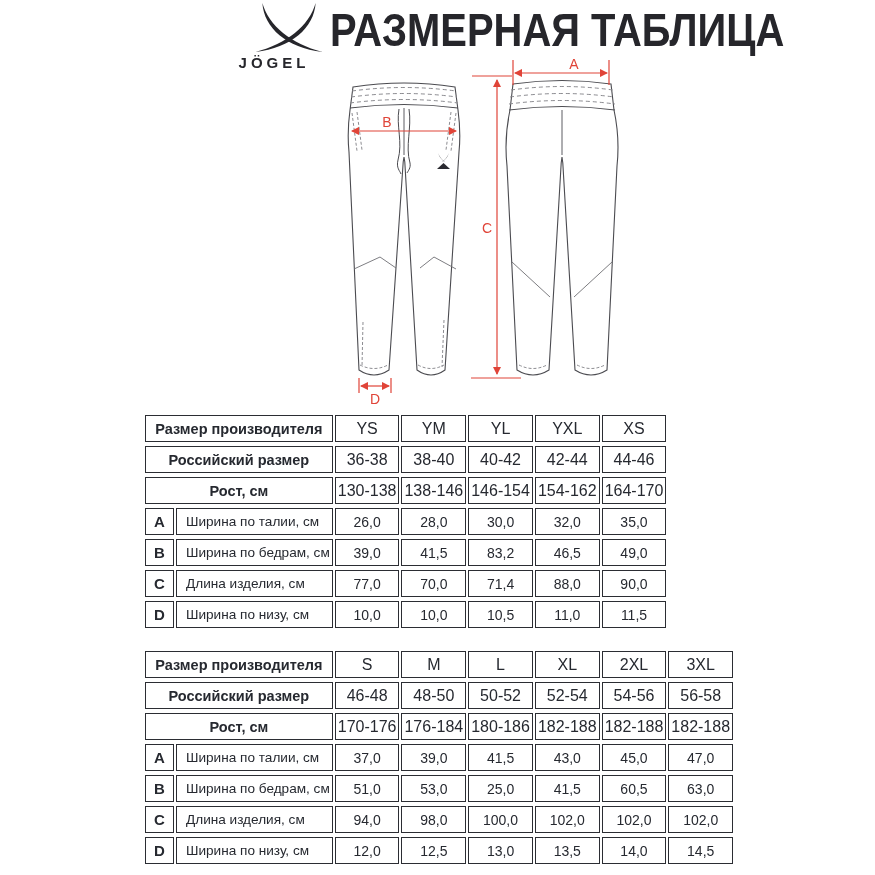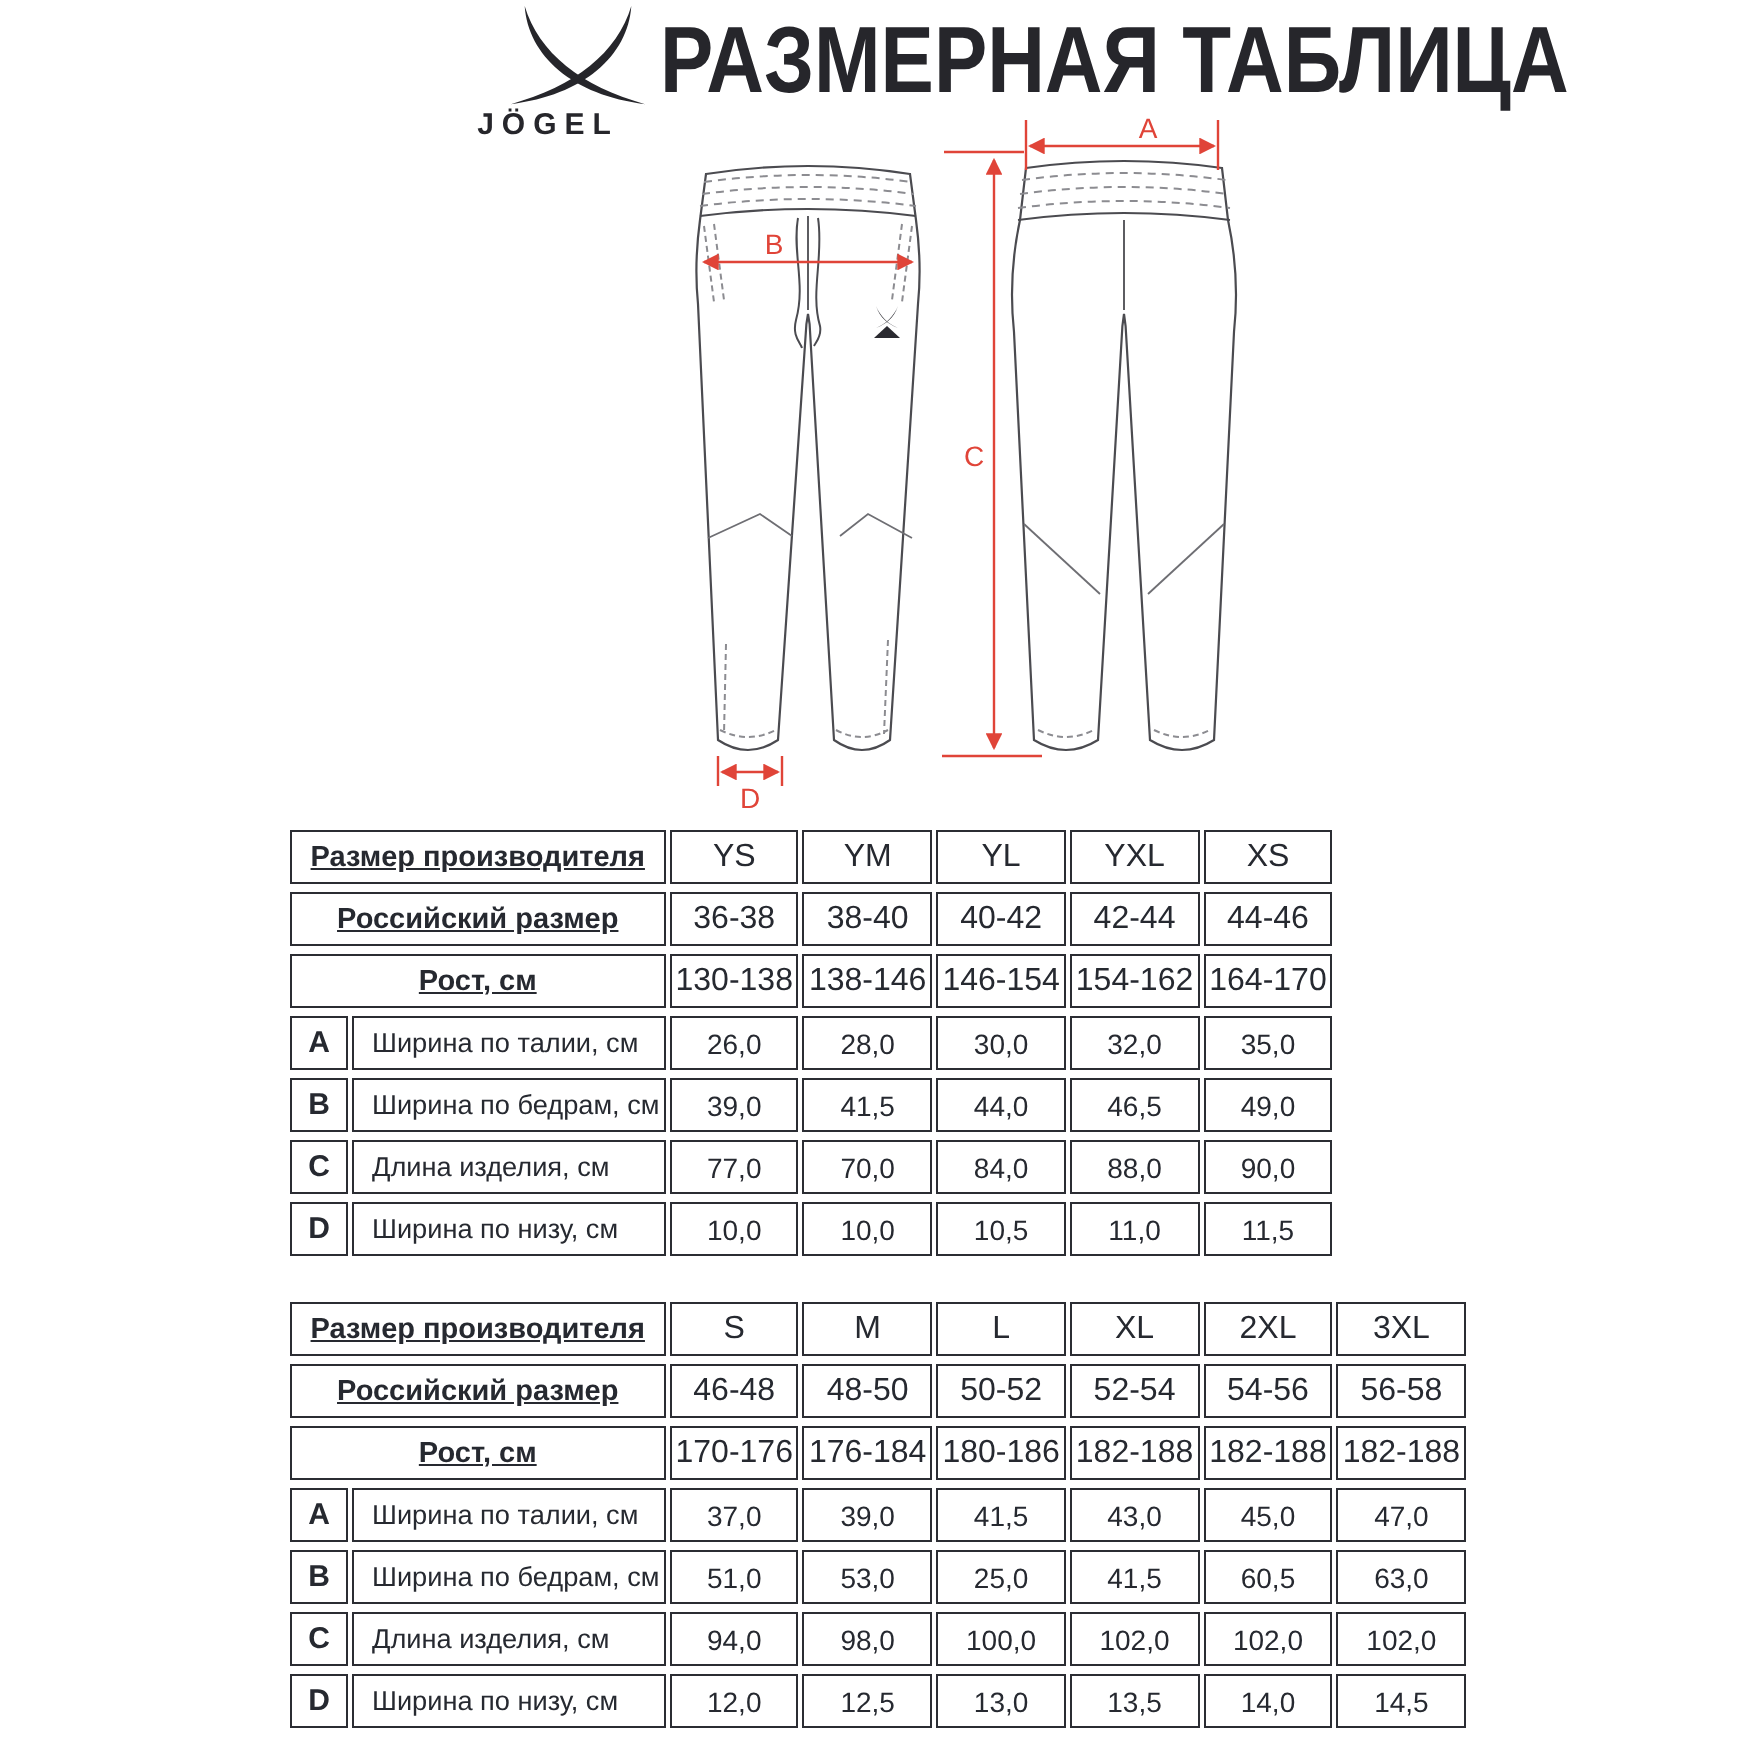--- a/index.html
+++ b/index.html
@@ -23,21 +23,21 @@
   
   .size-table{position:absolute;left:143px;}
   #table-youth{top:411px;}
   #table-adult{top:647px;}
   .size-table table{border-collapse:separate;border-spacing:2px 4px;table-layout:fixed;}
   .size-table td{
     border:1.6px solid #2b2d33;height:27px;box-sizing:border-box;background:#fff;
     font-size:14px;text-align:center;vertical-align:middle;padding:0 2px;color:#262930;
     white-space:nowrap;overflow:hidden;
   }
-  .size-table td.hl{font-weight:700;font-size:14.5px;text-decoration:underline;}
+  .size-table td.hl{font-weight:700;font-size:14.5px;}
   .size-table td.hv{font-size:16px;}
   .size-table td.lt{font-weight:700;font-size:15px;}
   .size-table td.lb{text-align:left;padding-left:9px;font-size:13.6px;margin-left:34px;}
 </style>
 </head>
 <body>
 
 <svg class="abs" style="left:246px;top:2px;width:86px;height:52px" viewBox="0 0 100 60" aria-hidden="true">
   <path d="M19,1 C27,28 52,48 89,58 C47,53 21,30 19,1 Z" fill="#26262b"></path>
   <path d="M81,1 C73,28 48,48 11,58 C53,53 79,30 81,1 Z" fill="#26262b"></path>
@@ -174,30 +174,30 @@
           <td class="v">28,0</td>
           <td class="v">30,0</td>
           <td class="v">32,0</td>
           <td class="v">35,0</td>
         </tr>
         <tr>
           <td class="lt">B</td>
           <td class="lb">Ширина по бедрам, см</td>
           <td class="v">39,0</td>
           <td class="v">41,5</td>
-          <td class="v">44,0</td>
+          <td class="v">83,2</td>
           <td class="v">46,5</td>
           <td class="v">49,0</td>
         </tr>
         <tr>
           <td class="lt">C</td>
           <td class="lb">Длина изделия, см</td>
           <td class="v">77,0</td>
           <td class="v">70,0</td>
-          <td class="v">84,0</td>
+          <td class="v">71,4</td>
           <td class="v">88,0</td>
           <td class="v">90,0</td>
         </tr>
         <tr>
           <td class="lt">D</td>
           <td class="lb">Ширина по низу, см</td>
           <td class="v">10,0</td>
           <td class="v">10,0</td>
           <td class="v">10,5</td>
           <td class="v">11,0</td>

